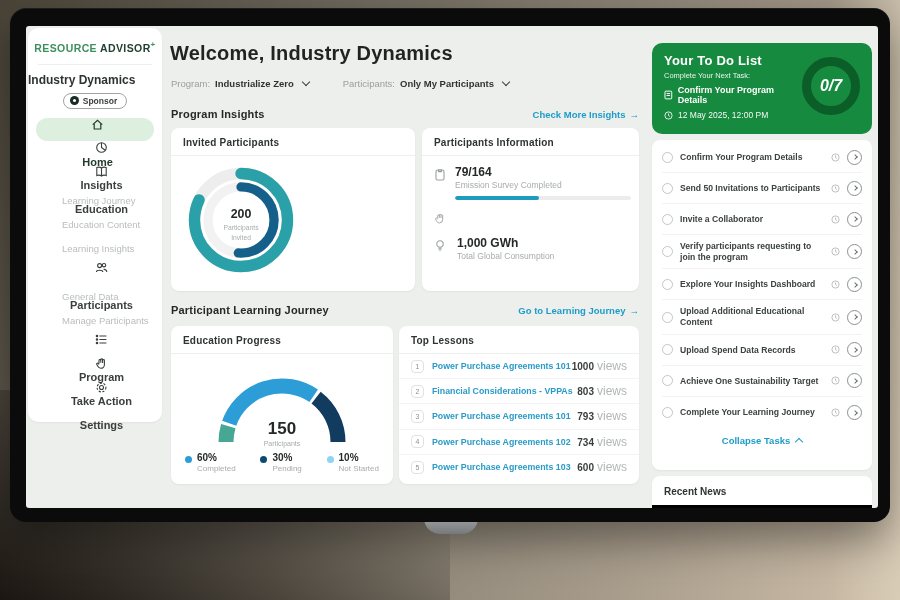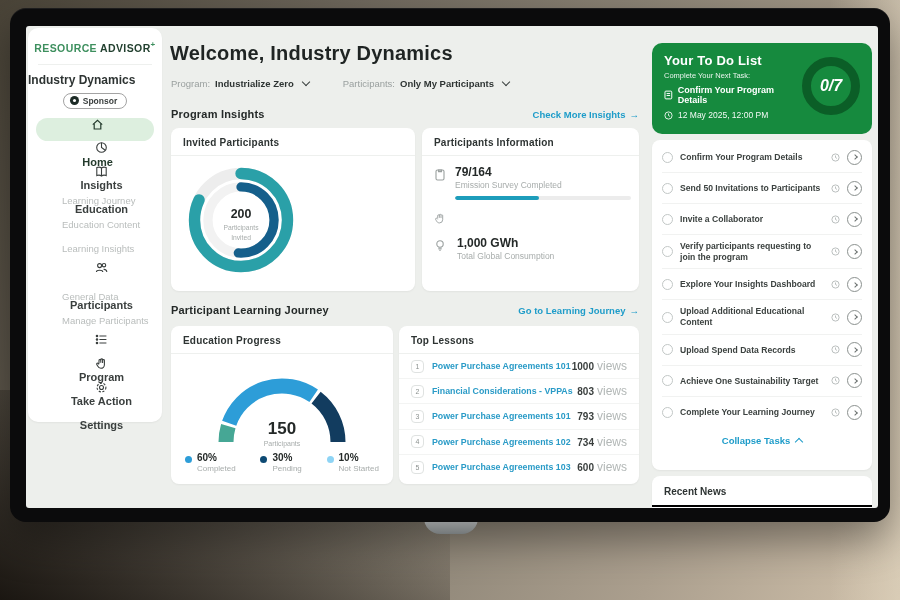--- a/index.html
+++ b/index.html
@@ -100,21 +100,21 @@
   .task-row { display:flex; align-items:center; gap:7px; border-bottom:1px solid #f1f2f1; padding:6px 0; min-height:31px; }
   .task-check { width:11px; height:11px; border:1px solid #c2c7c6; border-radius:50%; flex:0 0 auto; cursor:pointer; }
   .task-label { flex:1; font-size:8.6px; font-weight:bold; color:#3c4240; line-height:1.25; }
   .task-clock { flex:0 0 auto; opacity:.75; }
   .task-go { width:15px; height:15px; border:1.2px solid #8b918f; border-radius:50%; flex:0 0 auto; position:relative; cursor:pointer; }
   .chev-r { position:absolute; left:4.5px; top:4.6px; width:4px; height:4px; border-right:1.4px solid #6a706e; border-top:1.4px solid #6a706e; transform:rotate(45deg); }
   .collapse-link { text-align:center; font-size:9.5px; font-weight:bold; color:#1e9cc9; padding:7px 0 4px; cursor:pointer; }
   .chev-u { display:inline-block; width:6px; height:6px; border-left:1.6px solid #1e9cc9; border-top:1.6px solid #1e9cc9; transform:rotate(45deg); margin-left:6px; vertical-align:-1px; }
 
   .news-card { position:absolute; left:626px; top:450px; width:220px; height:44px; background:#fff; border-radius:8px; box-shadow:0 1px 2px rgba(0,0,0,.05); }
-  .news-title { font-size:10px; font-weight:bold; padding:10px 12px 8px; border-bottom:2px solid #000000; }
+  .news-title { font-size:10px; font-weight:bold; padding:10px 12px 8px; border-bottom:6px solid #000000; }
 
   svg text { font-family:"Liberation Sans", sans-serif; }
 </style>
 </head>
 <body>
 
 <div class="bg-bottom-left"></div>
 <div class="bg-right-band"></div>
 <div class="stand-neck"></div>
 

